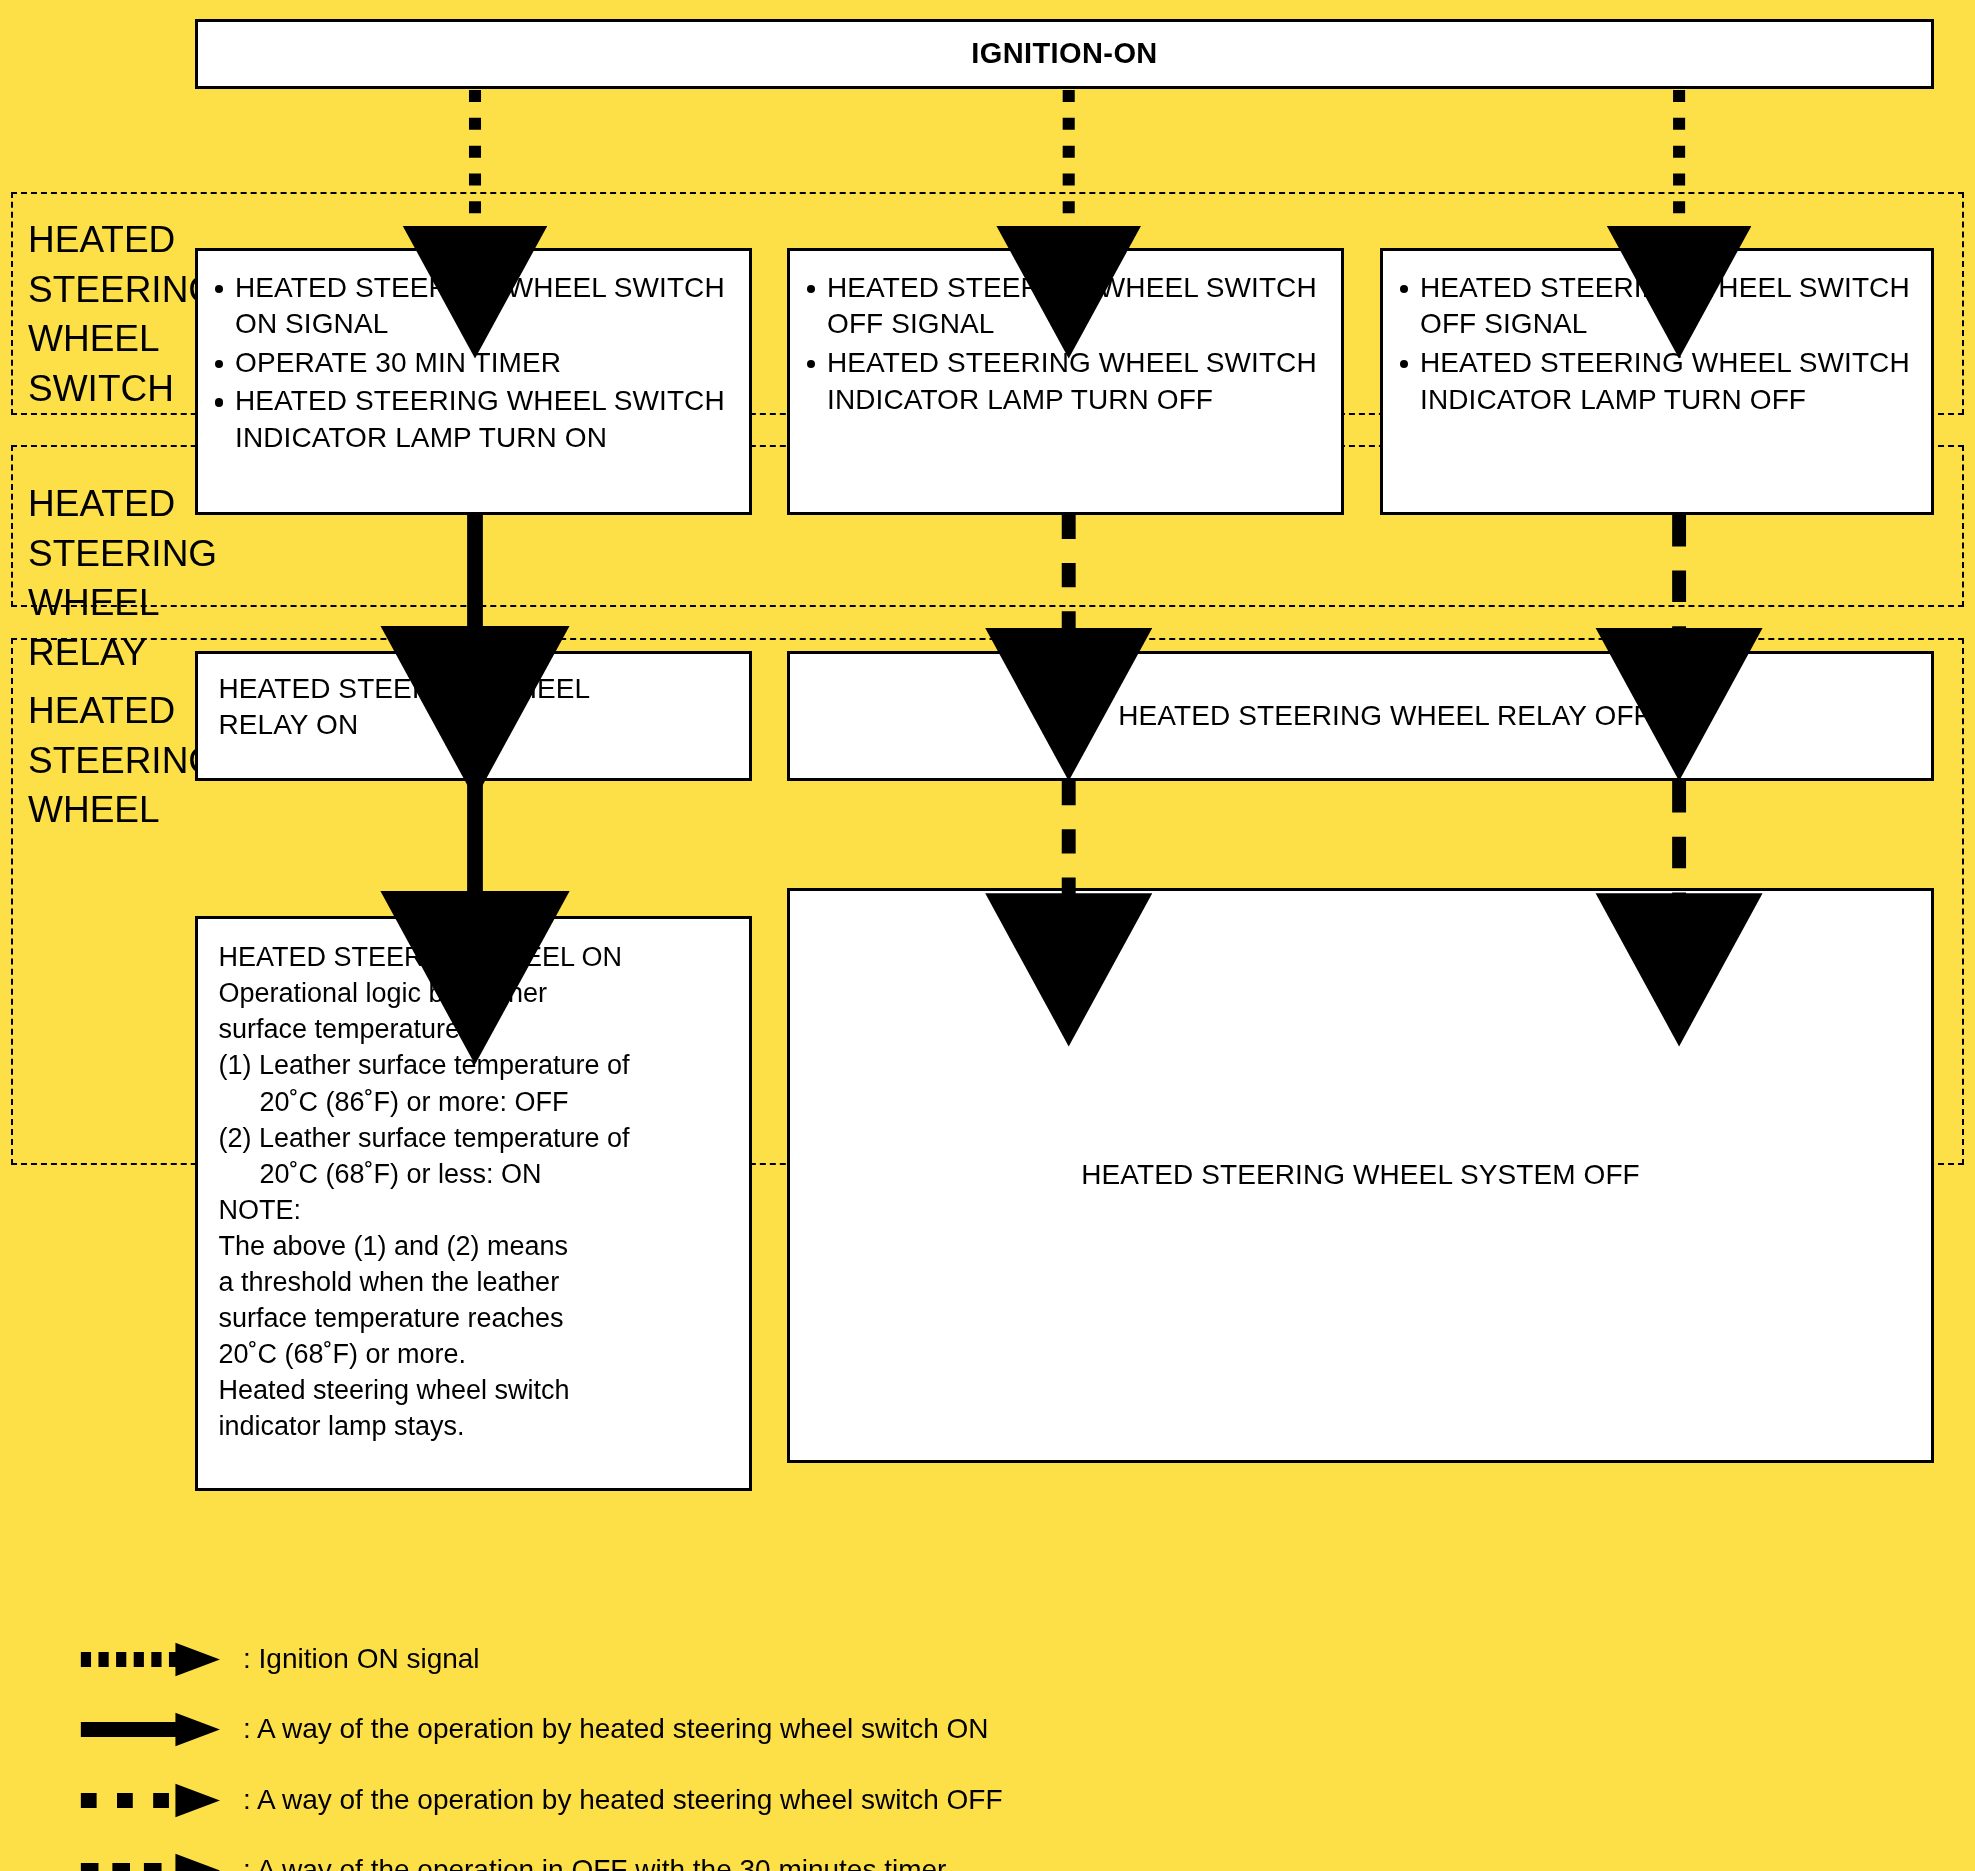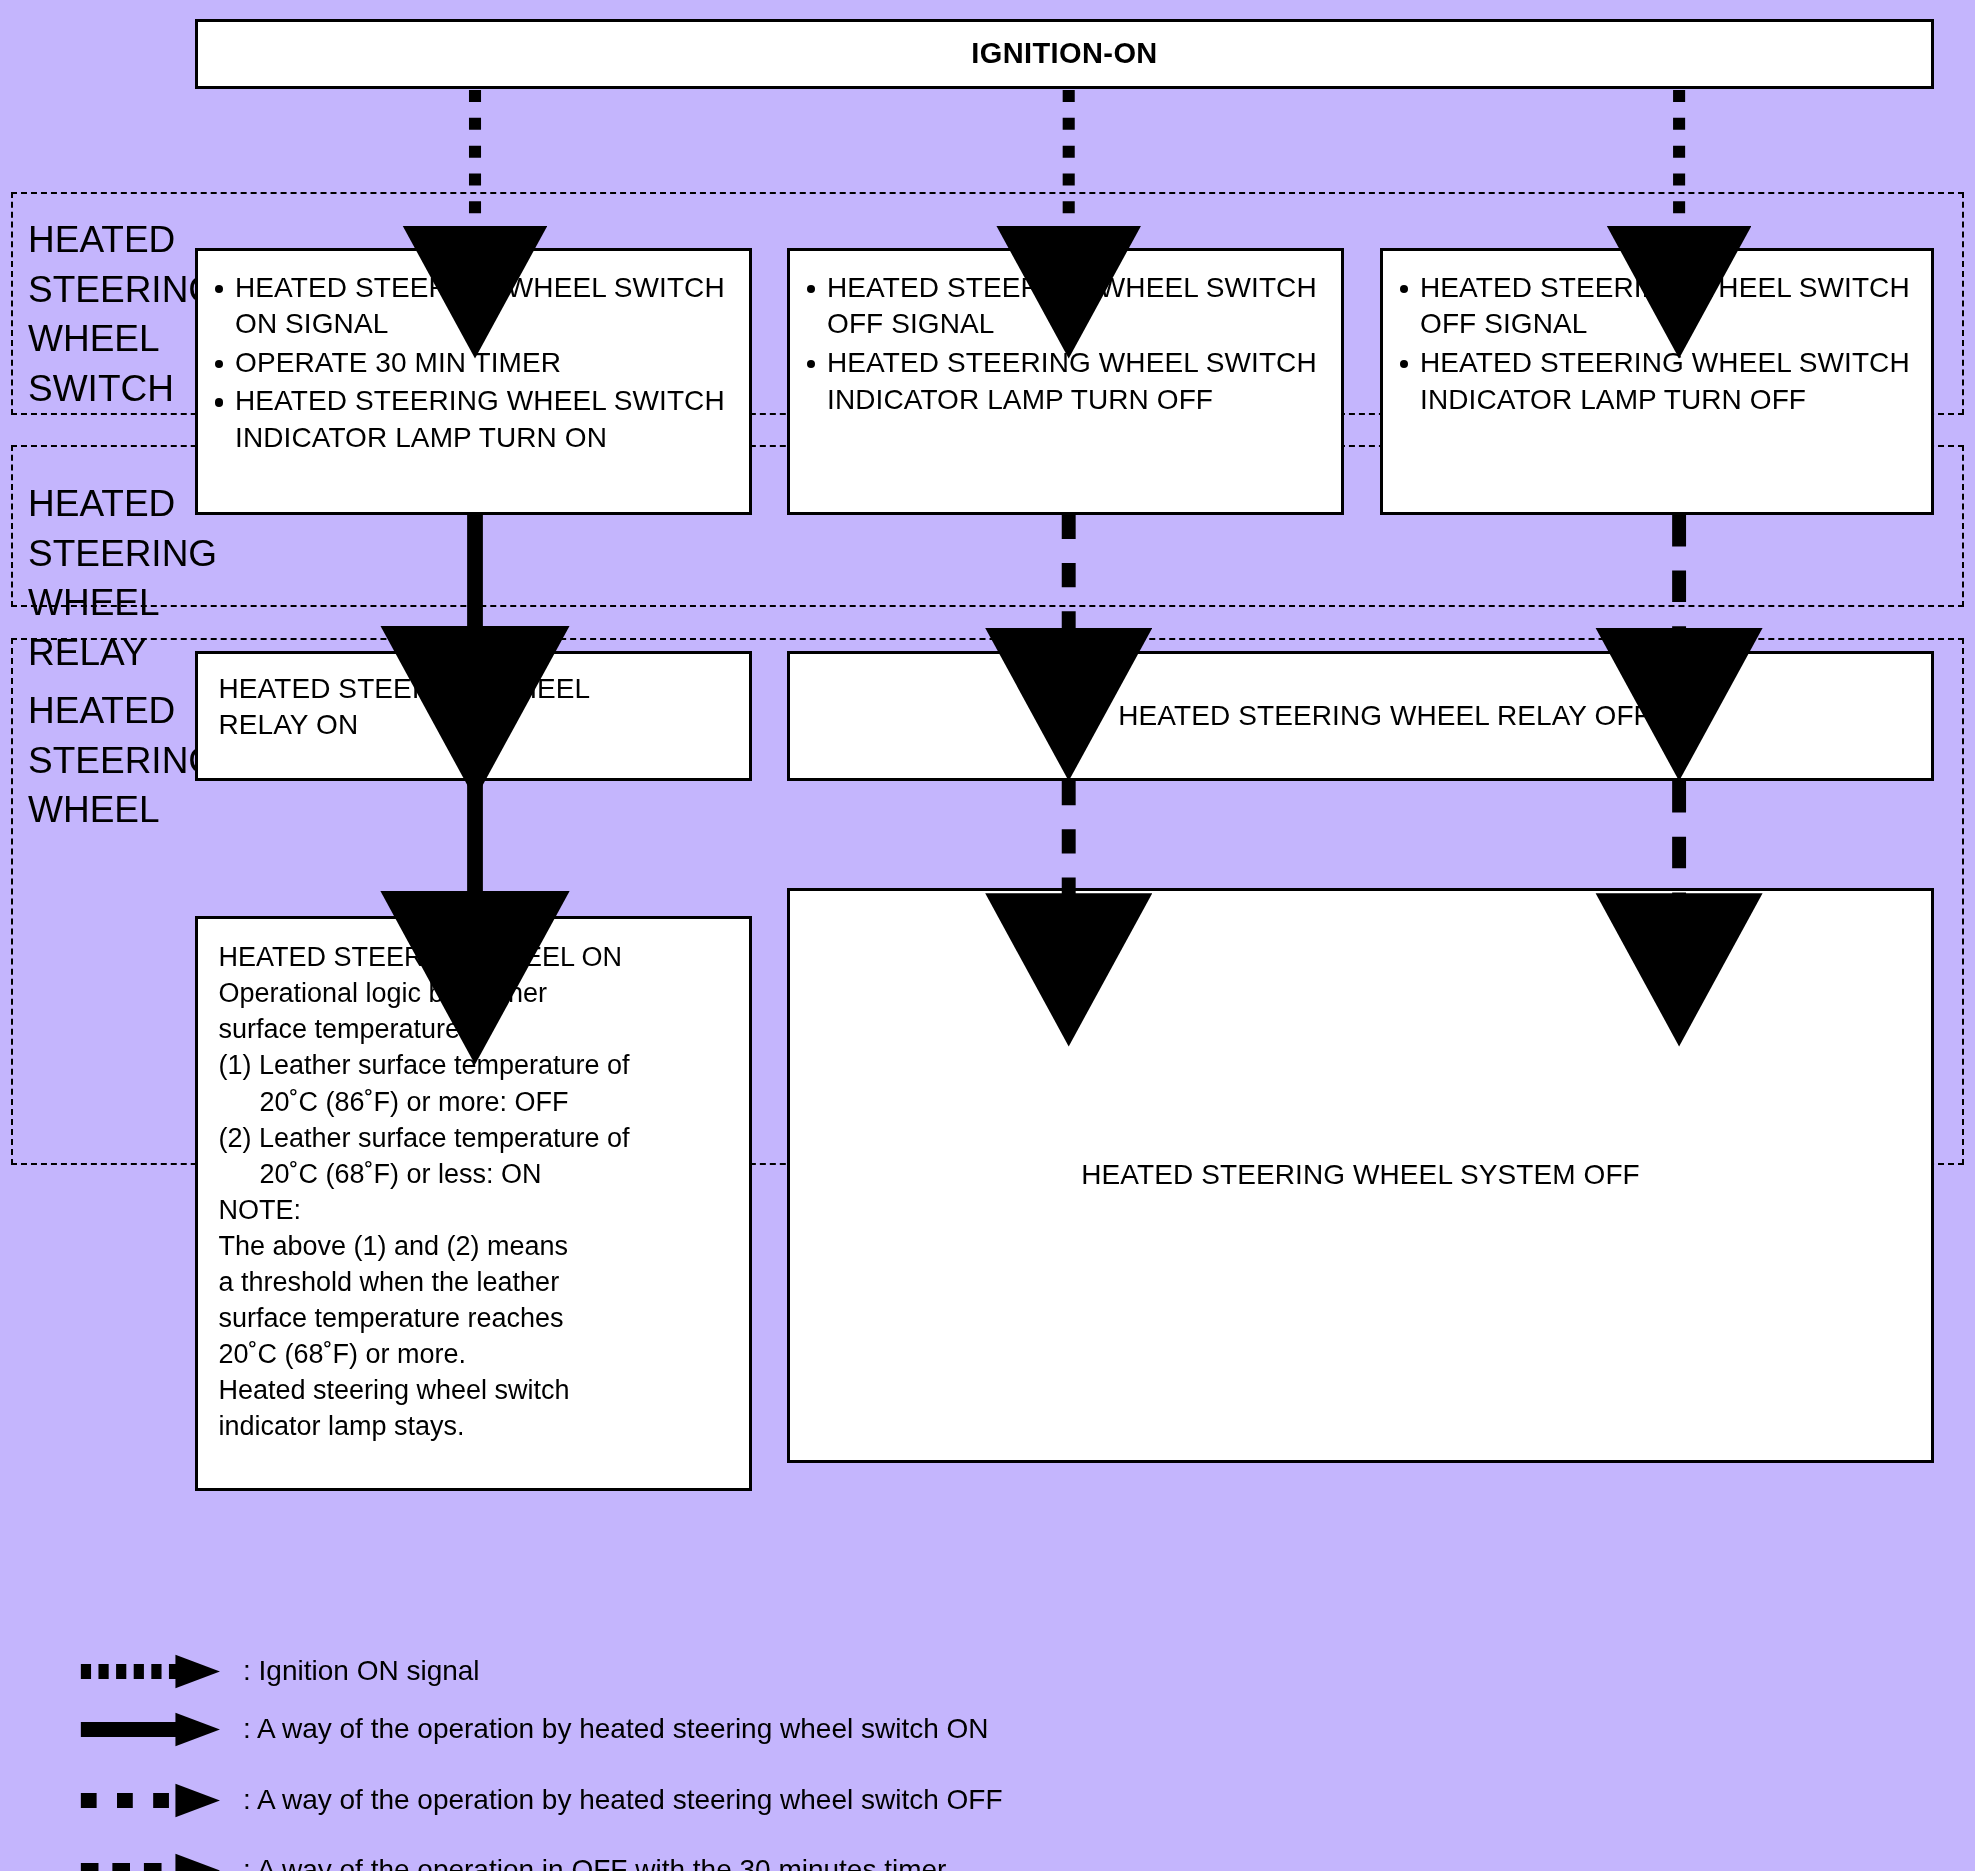--- a/index.html
+++ b/index.html
@@ -8,21 +8,21 @@
     background: #ffffff;
   }
   body {
     font-family: "Liberation Sans", sans-serif;
     color: #000000;
   }
   #page {
     position: relative;
     width: 1976px;
     height: 1872px;
-    background: #c4b5fd;
+    background: #fde047;
     overflow: hidden;
   }
 
   
   .box {
     position: absolute;
     box-sizing: border-box;
     border: 3.7px solid #000;
     background: #fff;
   }
@@ -125,21 +125,21 @@
     display: flex;
     align-items: center;
   }
   .legend-row .glyph { width: 153px; height: 41px; flex: 0 0 153px; }
   .legend-row .legend-text {
     font-size: 28px;
     line-height: 1.1;
     white-space: pre;
     margin-left: 11px;
   }
-  #legend-row-0 { top: 66px; }
+  #legend-row-0 { top: 54px; }
   #legend-row-1 { top: 124px; }
   #legend-row-2 { top: 195px; }
   #legend-row-3 { top: 265px; }
 </style>
 </head>
 <body>
 
 <div id="page">
 
   <div class="box" id="ignition-box">

